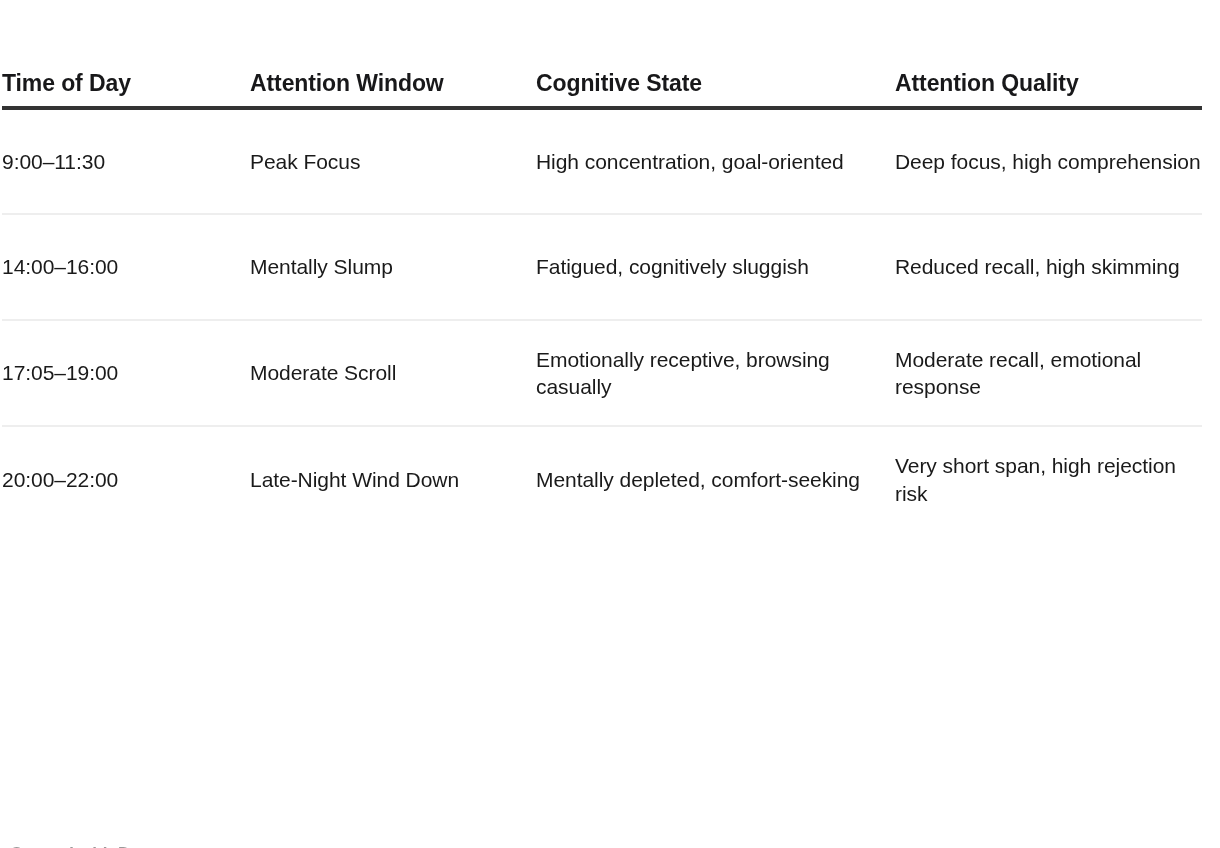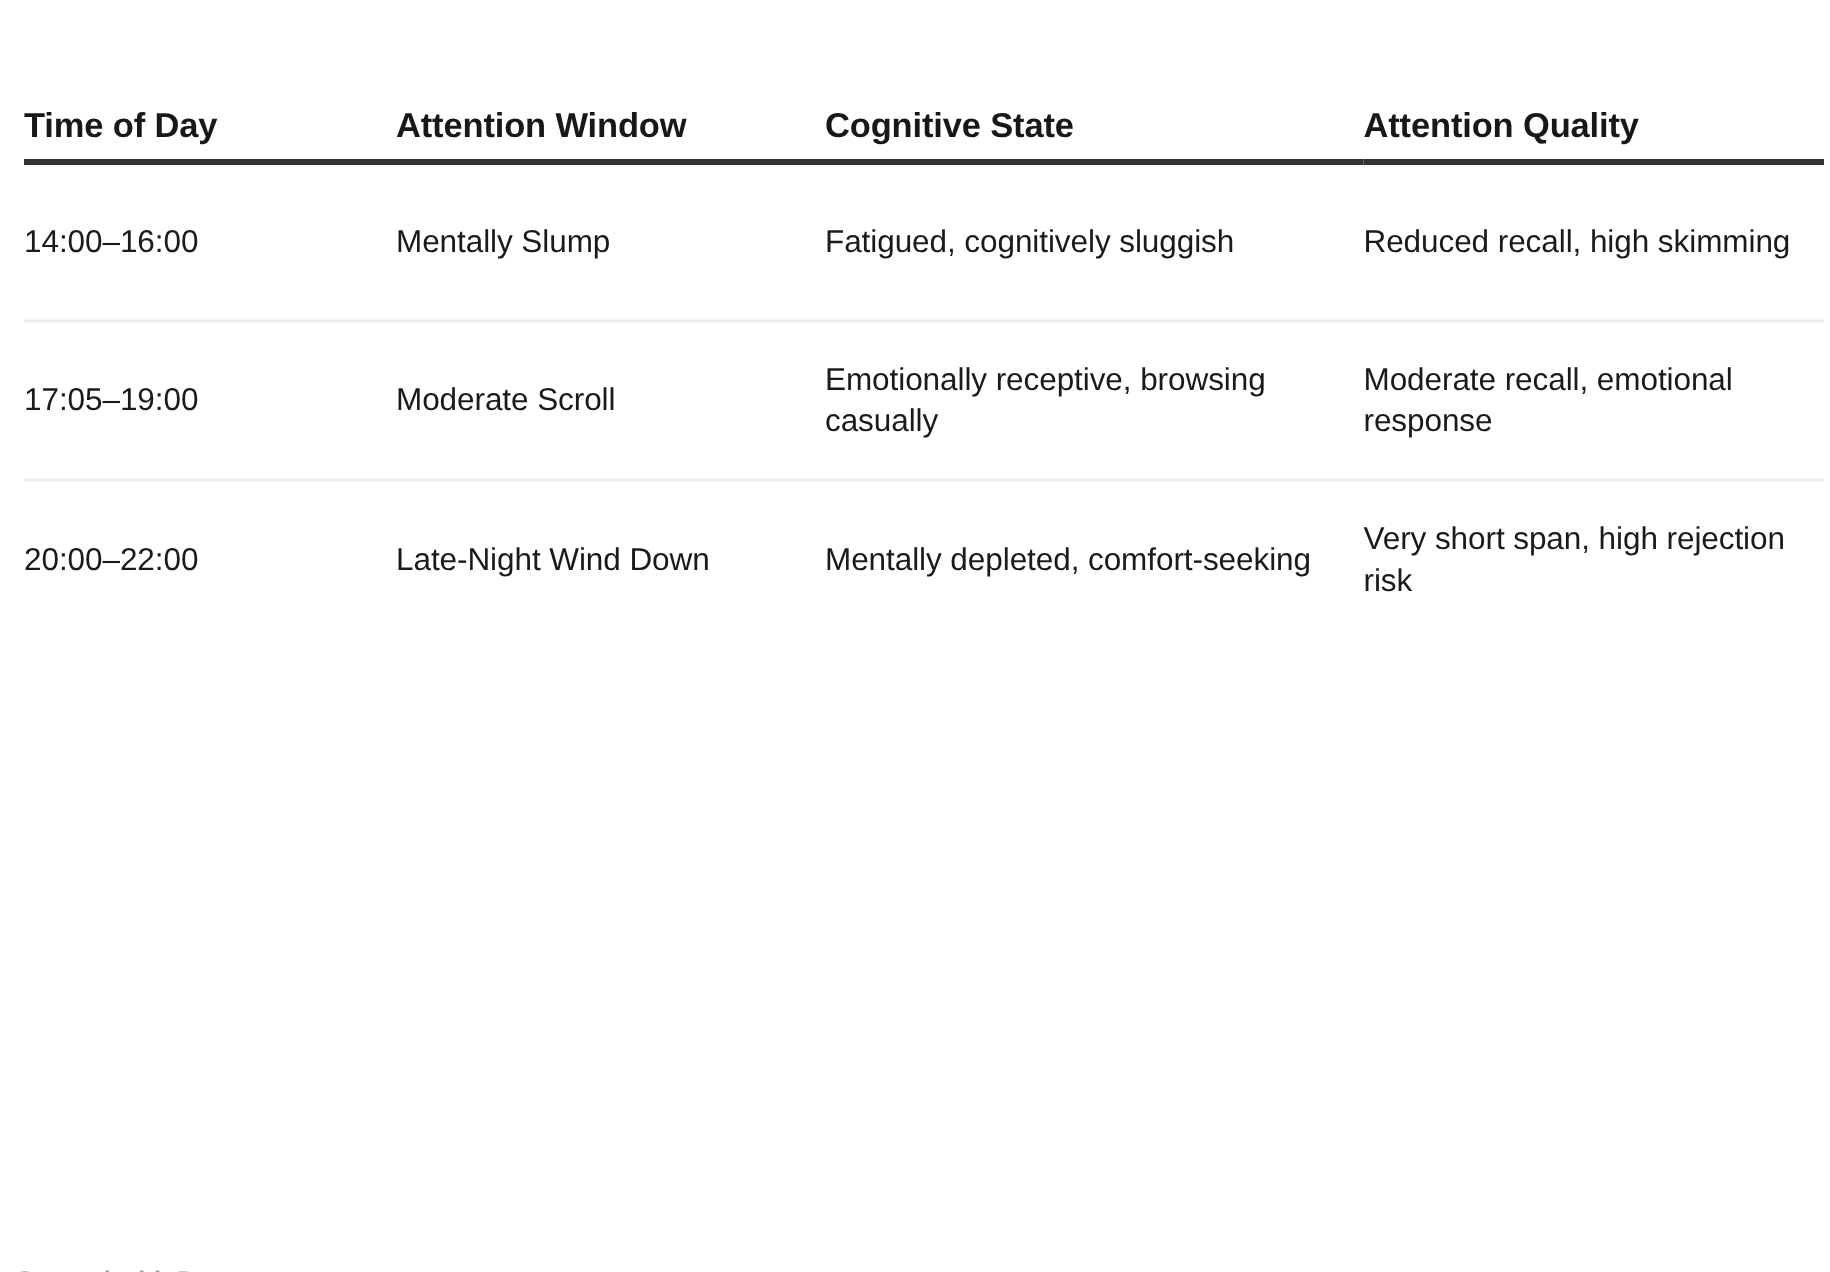--- a/index.html
+++ b/index.html
@@ -14,21 +14,21 @@
     overflow: hidden;
     font-family: "Liberation Sans", sans-serif;
     -webkit-font-smoothing: antialiased;
   }
 
   .chart-root {
     position: relative;
     width: 1220px;
     height: 848px;
     box-sizing: border-box;
-    padding: 0 16px;
+    padding: 0 2px;
   }
 
   table.dw-table {
     width: 1200px;
     border-collapse: collapse;
     table-layout: fixed;
     margin: 0;
   }
 
   
@@ -102,20 +102,26 @@
       <tr>
         <th>Time of Day</th>
         <th>Attention Window</th>
         <th>Cognitive State</th>
         <th>Attention Quality</th>
       </tr>
     </thead>
 
     <tbody>
       <tr>
+        <td class="col-time">9:00–11:30</td>
+        <td class="col-win">Peak Focus</td>
+        <td class="col-state">High concentration, goal-oriented</td>
+        <td class="col-qual">Deep focus, high comprehension</td>
+      </tr>
+      <tr>
         <td class="col-time">14:00–16:00</td>
         <td class="col-win">Mentally Slump</td>
         <td class="col-state">Fatigued, cognitively sluggish</td>
         <td class="col-qual">Reduced recall, high skimming</td>
       </tr>
       <tr>
         <td class="col-time">17:05–19:00</td>
         <td class="col-win">Moderate Scroll</td>
         <td class="col-state">Emotionally receptive, browsing casually</td>
         <td class="col-qual">Moderate recall, emotional response</td>

